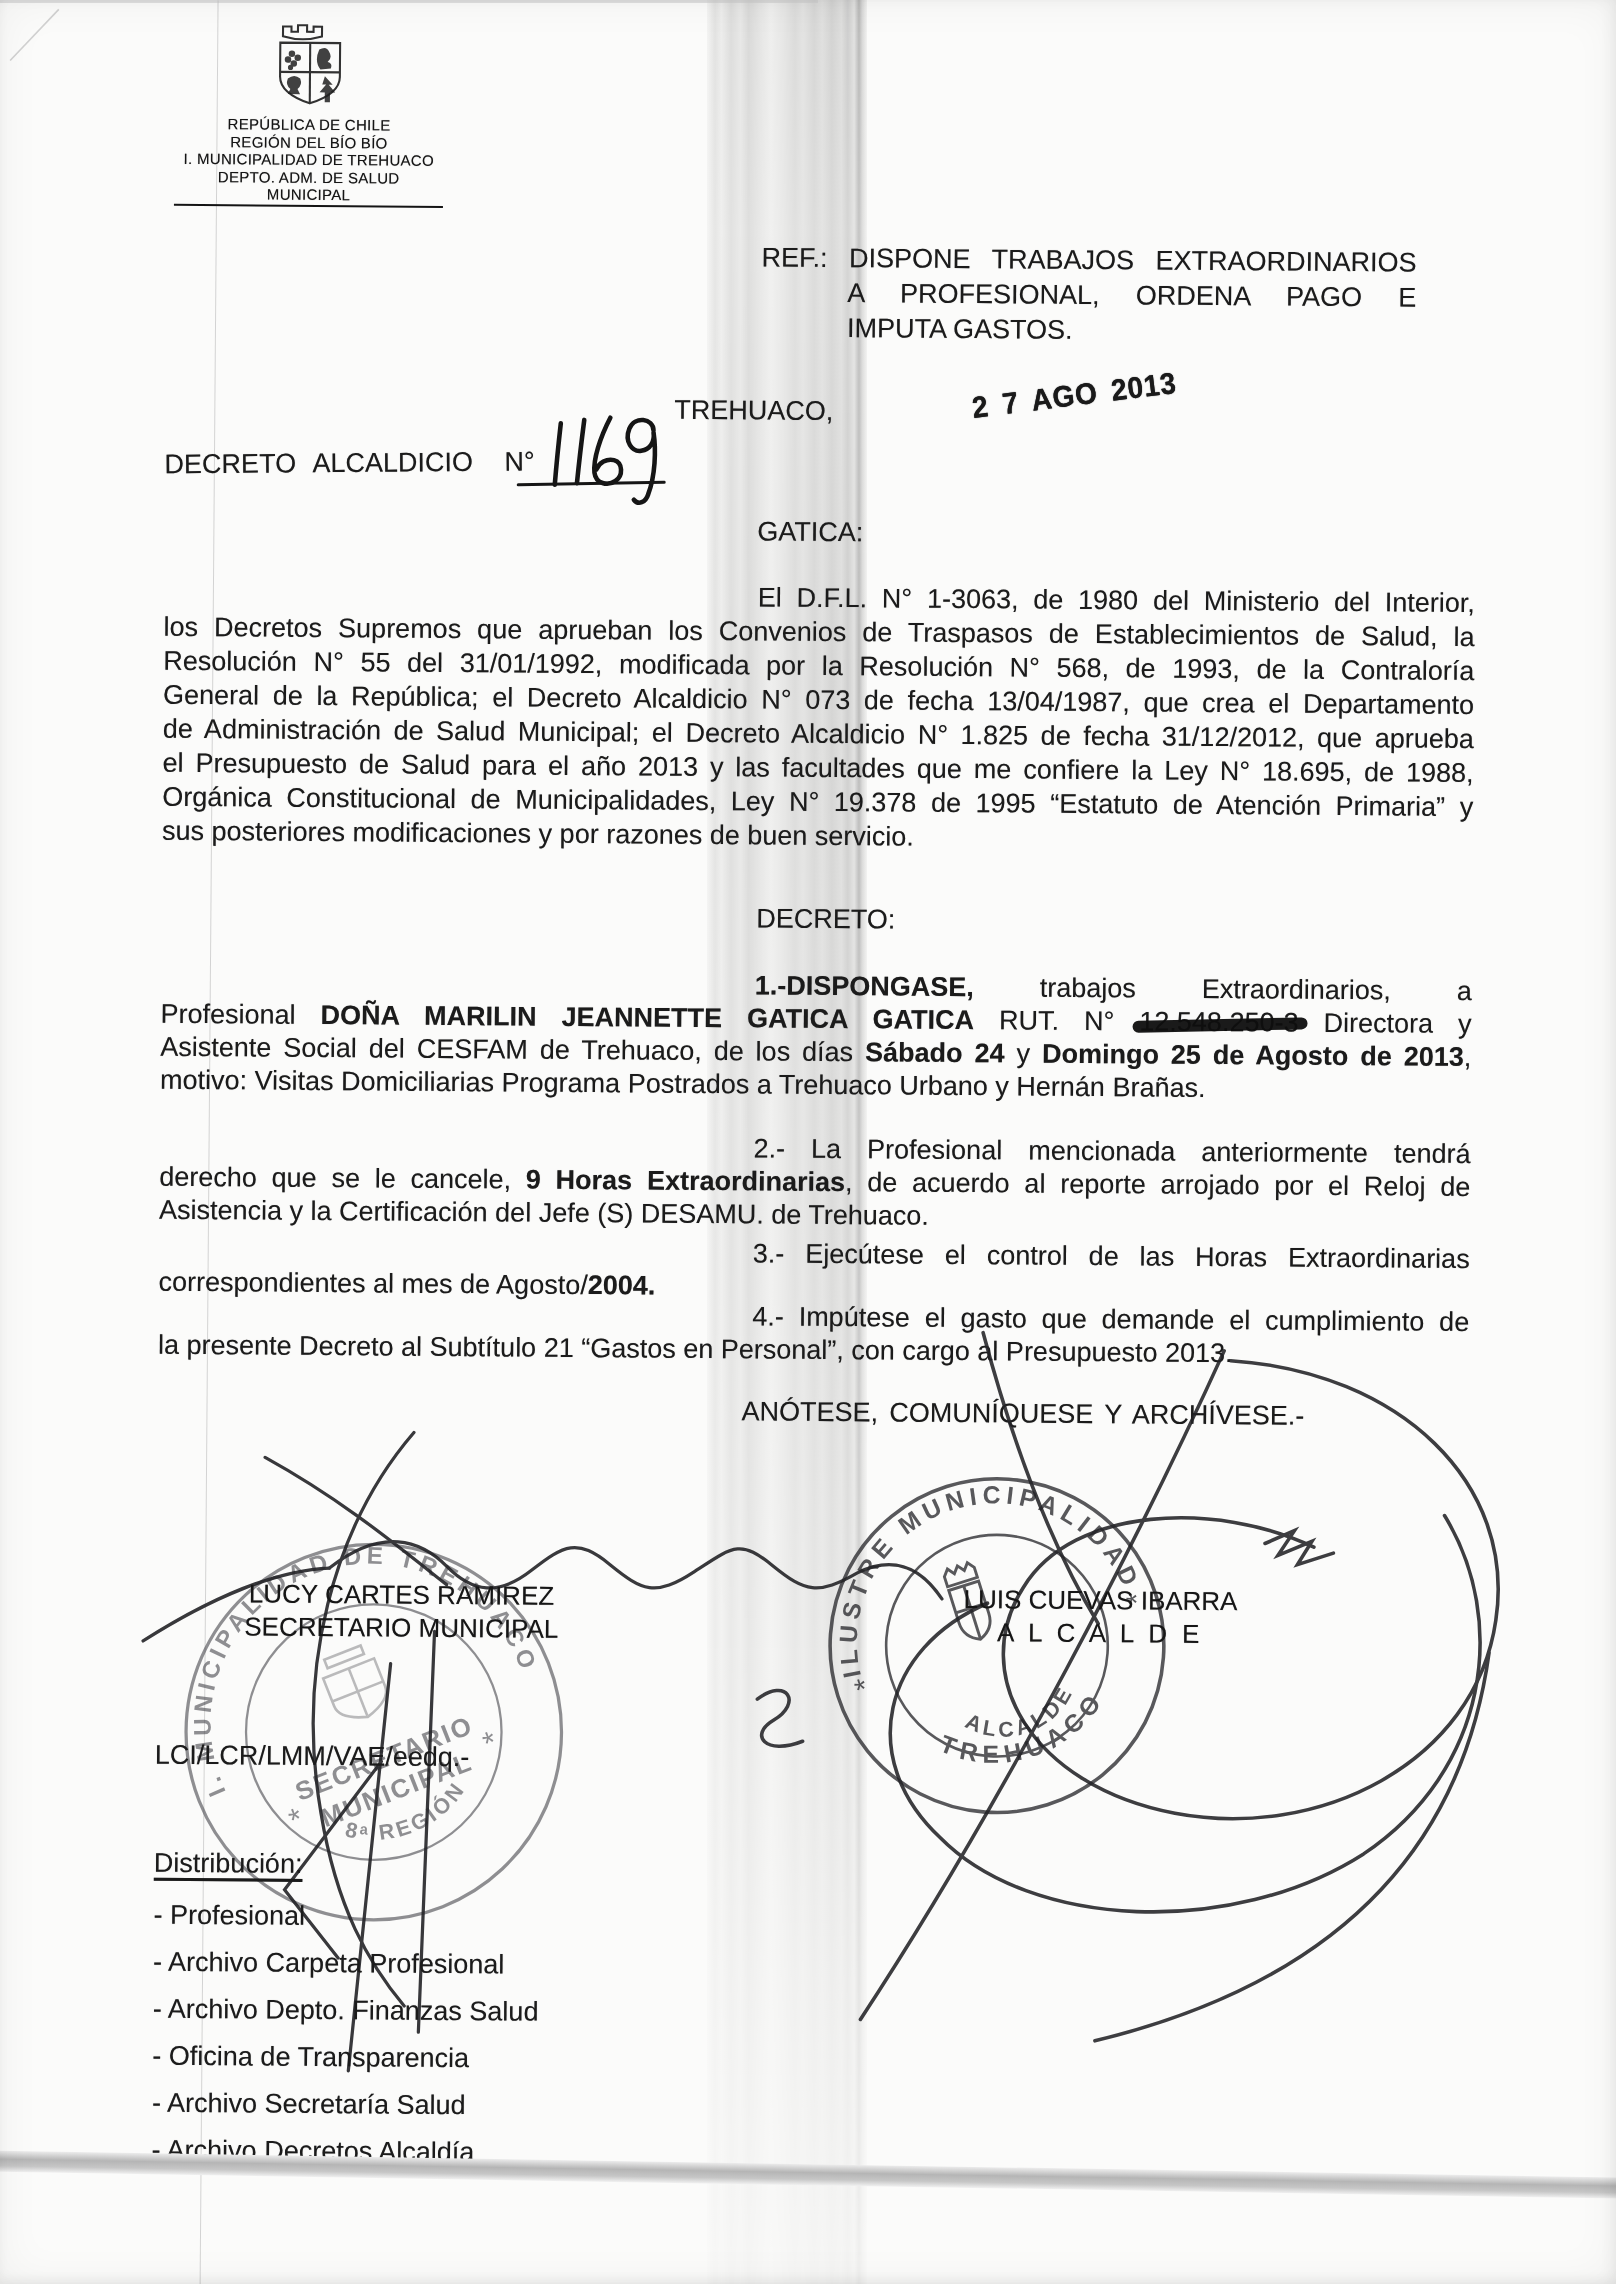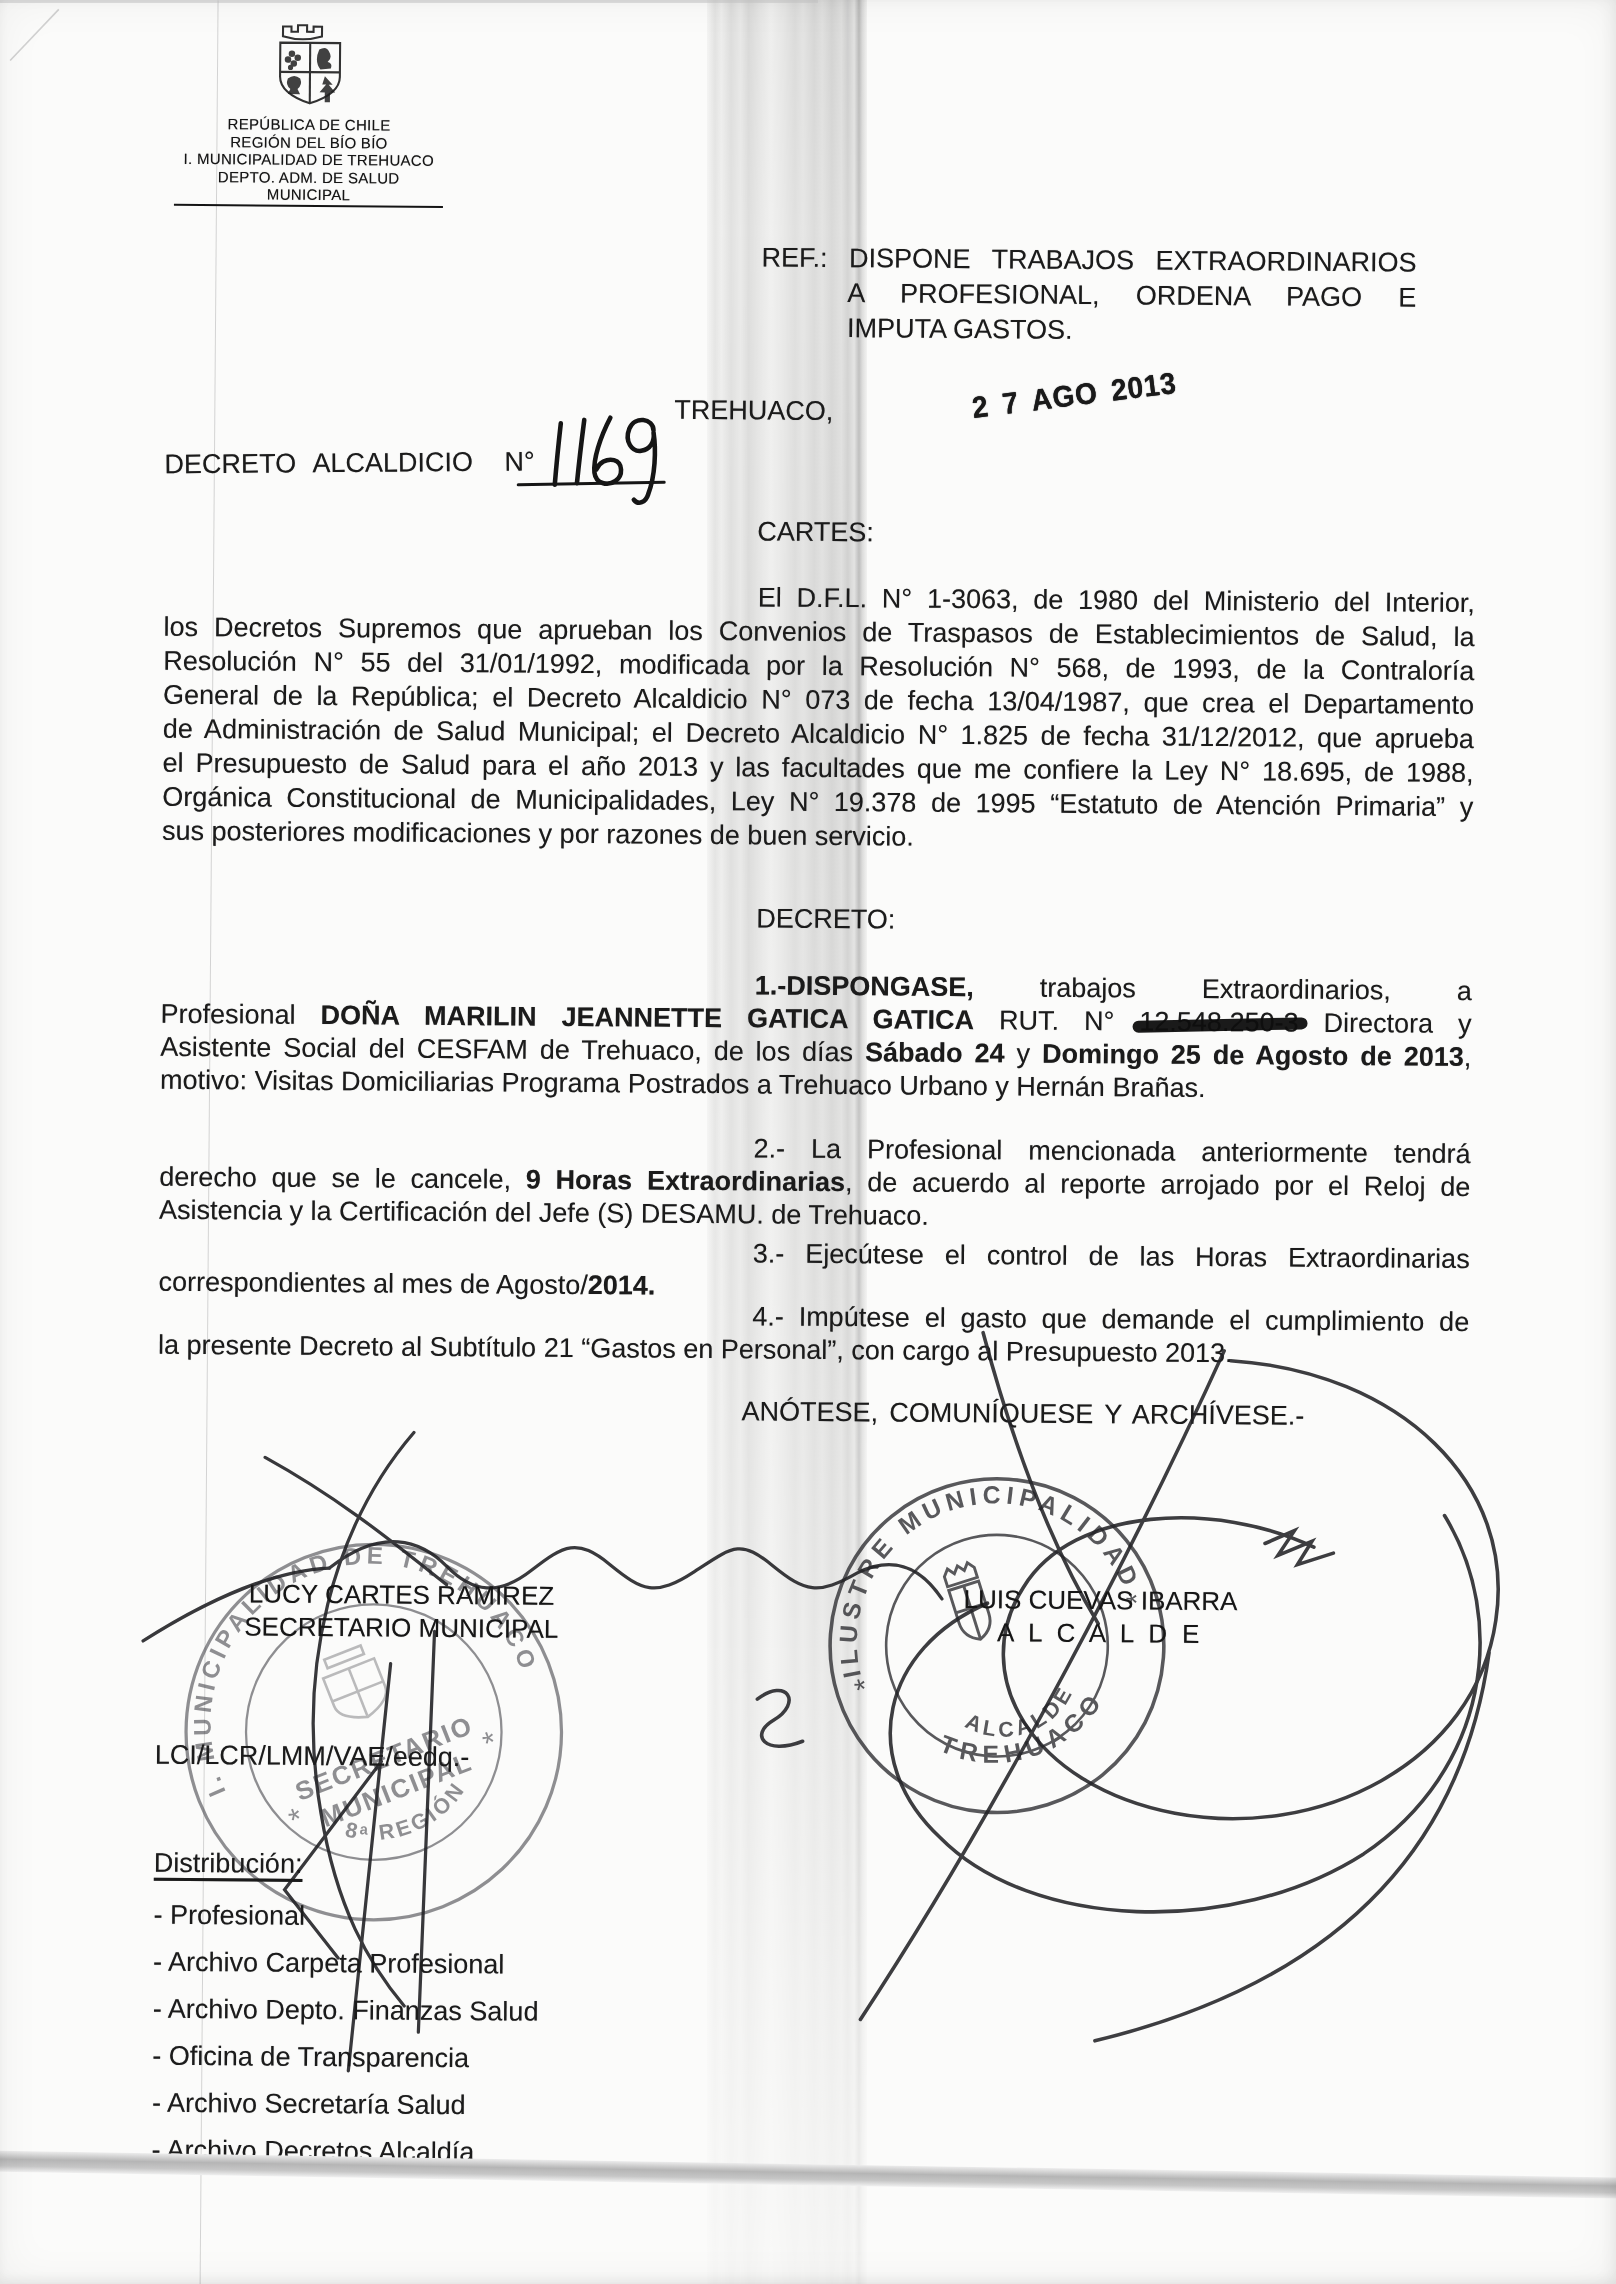--- a/index.html
+++ b/index.html
@@ -151,21 +151,21 @@
       <g fill="none" stroke="#151515" stroke-width="7" stroke-linecap="round" stroke-linejoin="round">
         <path d="M30 20 Q24 70 20 114"></path>
         <path d="M66 15 Q59 66 54 112"></path>
         <path d="M106 12 C90 42 79 76 81 96 C83 113 101 117 113 109 C125 101 125 81 111 77 C100 74 88 81 84 91"></path>
         <path d="M172 32 C172 13 143 9 135 29 C127 49 139 65 153 63 C167 61 174 49 172 35 C176 63 174 102 163 130 C159 142 148 147 141 138"></path>
       </g>
     </svg>
     <span id="dec-underline" class="abs"></span>
   </div>
 
-  <div id="vistos-label" class="abs t">CARTES:</div>
+  <div id="vistos-label" class="abs t">GATICA:</div>
   <div id="p1" class="abs t">
     <div class="jl ind">El D.F.L. N° 1-3063, de 1980 del Ministerio del Interior,</div>
     <div class="jl">los Decretos Supremos que aprueban los Convenios de Traspasos de Establecimientos de Salud, la</div>
     <div class="jl">Resolución N° 55 del 31/01/1992, modificada por la Resolución N° 568, de 1993, de la Contraloría</div>
     <div class="jl">General de la República; el Decreto Alcaldicio N° 073 de fecha 13/04/1987, que crea el Departamento</div>
     <div class="jl">de Administración de Salud Municipal; el Decreto Alcaldicio N° 1.825 de fecha 31/12/2012, que aprueba</div>
     <div class="jl">el Presupuesto de Salud para el año 2013 y las facultades que me confiere la Ley N° 18.695, de 1988,</div>
     <div class="jl">Orgánica Constitucional de Municipalidades, Ley N° 19.378 de 1995 “Estatuto de Atención Primaria” y</div>
     <div>sus posteriores modificaciones  y por razones de buen servicio.</div>
   </div>
@@ -180,21 +180,21 @@
   </div>
 
   <div id="item2" class="abs t item lh50">
     <div class="jl ind">2.- La Profesional mencionada anteriormente tendrá</div>
     <div class="jl"><span>derecho que se le cancele,  </span><span class="seg-b">9 Horas Extraordinarias</span><span>, de acuerdo al reporte arrojado  por el Reloj de</span></div>
     <div>Asistencia y la Certificación del Jefe (S) DESAMU. de Trehuaco.</div>
   </div>
 
   <div id="item3" class="abs t item lh50">
     <div class="jl ind">3.- Ejecútese el control de las Horas Extraordinarias</div>
-    <div><span>correspondientes al mes de Agosto/</span><span class="seg-b">2014.</span></div>
+    <div><span>correspondientes al mes de Agosto/</span><span class="seg-b">2004.</span></div>
   </div>
 
   <div id="item4" class="abs t item lh50">
     <div class="jl ind">4.- Impútese el gasto que demande el cumplimiento de</div>
     <div>la presente Decreto al  Subtítulo 21 “Gastos en Personal”, con cargo al Presupuesto 2013.</div>
   </div>
 
   <div id="anotese" class="abs t">ANÓTESE,  COMUNÍQUESE Y ARCHÍVESE.-</div>
 
   <svg class="abs" style="left:0;top:0" width="1617" height="2284" viewBox="0 0 2480 3504">

